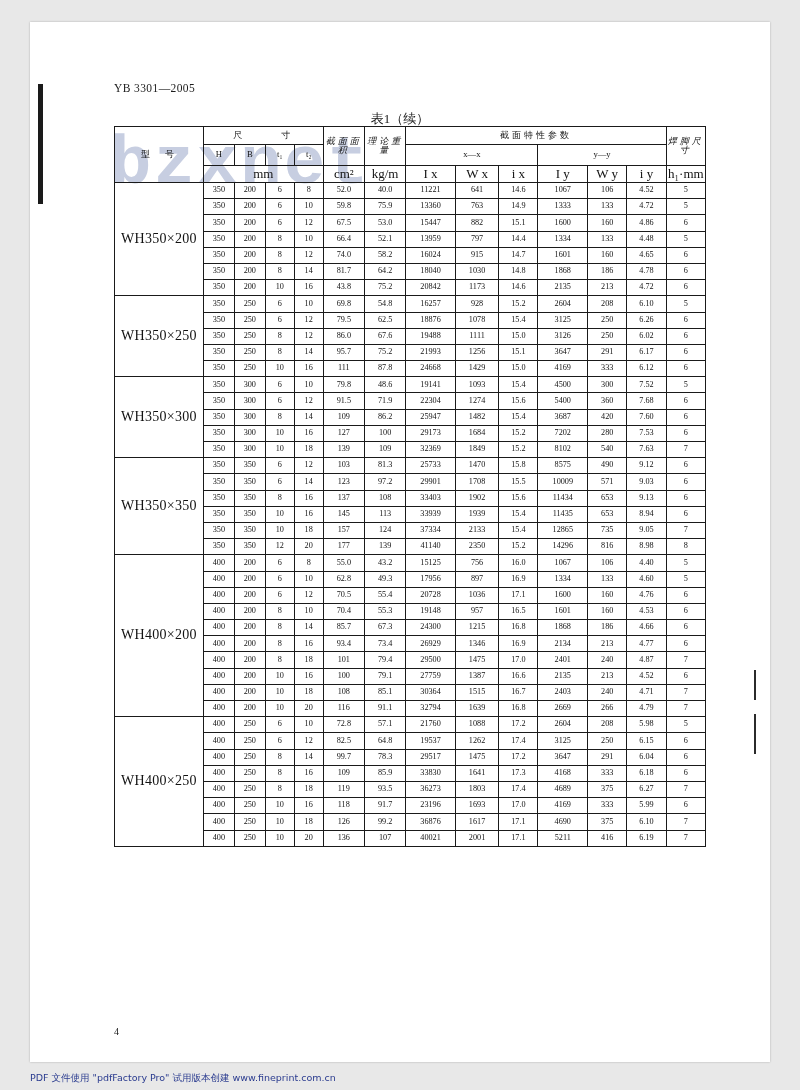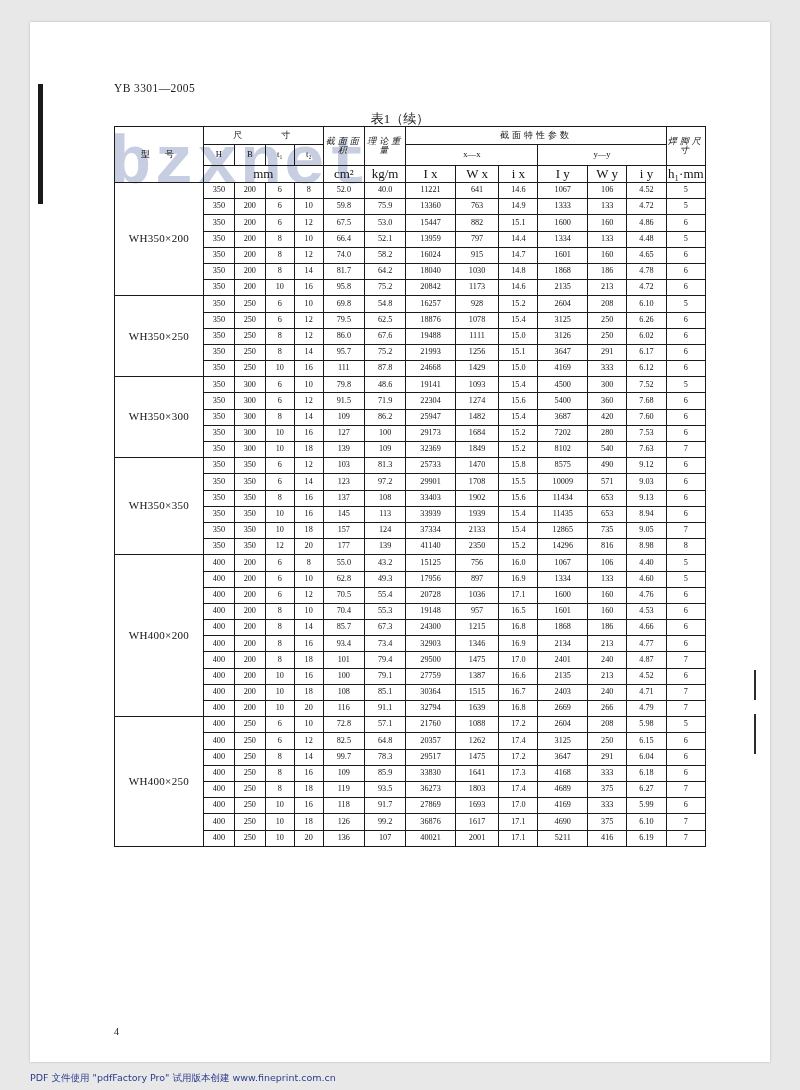--- a/index.html
+++ b/index.html
@@ -109,21 +109,21 @@
   }
   .stacked {
     font-size: 7.4px;
     line-height: 1.0;
     letter-spacing: 0;
     font-style: italic;
   }
   .model-col {
     text-align: left;
     padding-left: 4px;
-    font-size: 11px;
+    font-size: 14px;
     letter-spacing: 0.3px;
   }
   td.dat { height: 15.2px; }
   tr.grp-first td { border-top: 1px solid #1a1a1a; }
   .pagenum {
     position: absolute;
     left: 84px;
     top: 1004px;
     font-size: 10px;
     color: #1b1b1b;
@@ -291,21 +291,21 @@
             <td class="dat">1868</td>
             <td class="dat">186</td>
             <td class="dat">4.78</td>
             <td class="dat">6</td>
           </tr>
           <tr>
             <td class="dat">350</td>
             <td class="dat">200</td>
             <td class="dat">10</td>
             <td class="dat">16</td>
-            <td class="dat">95.8</td>
+            <td class="dat">43.8</td>
             <td class="dat">75.2</td>
             <td class="dat">20842</td>
             <td class="dat">1173</td>
             <td class="dat">14.6</td>
             <td class="dat">2135</td>
             <td class="dat">213</td>
             <td class="dat">4.72</td>
             <td class="dat">6</td>
           </tr>
           <tr class="grp-first">
@@ -627,21 +627,21 @@
             <td class="dat">4.66</td>
             <td class="dat">6</td>
           </tr>
           <tr>
             <td class="dat">400</td>
             <td class="dat">200</td>
             <td class="dat">8</td>
             <td class="dat">16</td>
             <td class="dat">93.4</td>
             <td class="dat">73.4</td>
-            <td class="dat">32903</td>
+            <td class="dat">26929</td>
             <td class="dat">1346</td>
             <td class="dat">16.9</td>
             <td class="dat">2134</td>
             <td class="dat">213</td>
             <td class="dat">4.77</td>
             <td class="dat">6</td>
           </tr>
           <tr>
             <td class="dat">400</td>
             <td class="dat">200</td>
@@ -718,21 +718,21 @@
             <td class="dat">5.98</td>
             <td class="dat">5</td>
           </tr>
           <tr>
             <td class="dat">400</td>
             <td class="dat">250</td>
             <td class="dat">6</td>
             <td class="dat">12</td>
             <td class="dat">82.5</td>
             <td class="dat">64.8</td>
-            <td class="dat">20357</td>
+            <td class="dat">19537</td>
             <td class="dat">1262</td>
             <td class="dat">17.4</td>
             <td class="dat">3125</td>
             <td class="dat">250</td>
             <td class="dat">6.15</td>
             <td class="dat">6</td>
           </tr>
           <tr>
             <td class="dat">400</td>
             <td class="dat">250</td>
@@ -778,21 +778,21 @@
             <td class="dat">6.27</td>
             <td class="dat">7</td>
           </tr>
           <tr>
             <td class="dat">400</td>
             <td class="dat">250</td>
             <td class="dat">10</td>
             <td class="dat">16</td>
             <td class="dat">118</td>
             <td class="dat">91.7</td>
-            <td class="dat">27869</td>
+            <td class="dat">23196</td>
             <td class="dat">1693</td>
             <td class="dat">17.0</td>
             <td class="dat">4169</td>
             <td class="dat">333</td>
             <td class="dat">5.99</td>
             <td class="dat">6</td>
           </tr>
           <tr>
             <td class="dat">400</td>
             <td class="dat">250</td>

